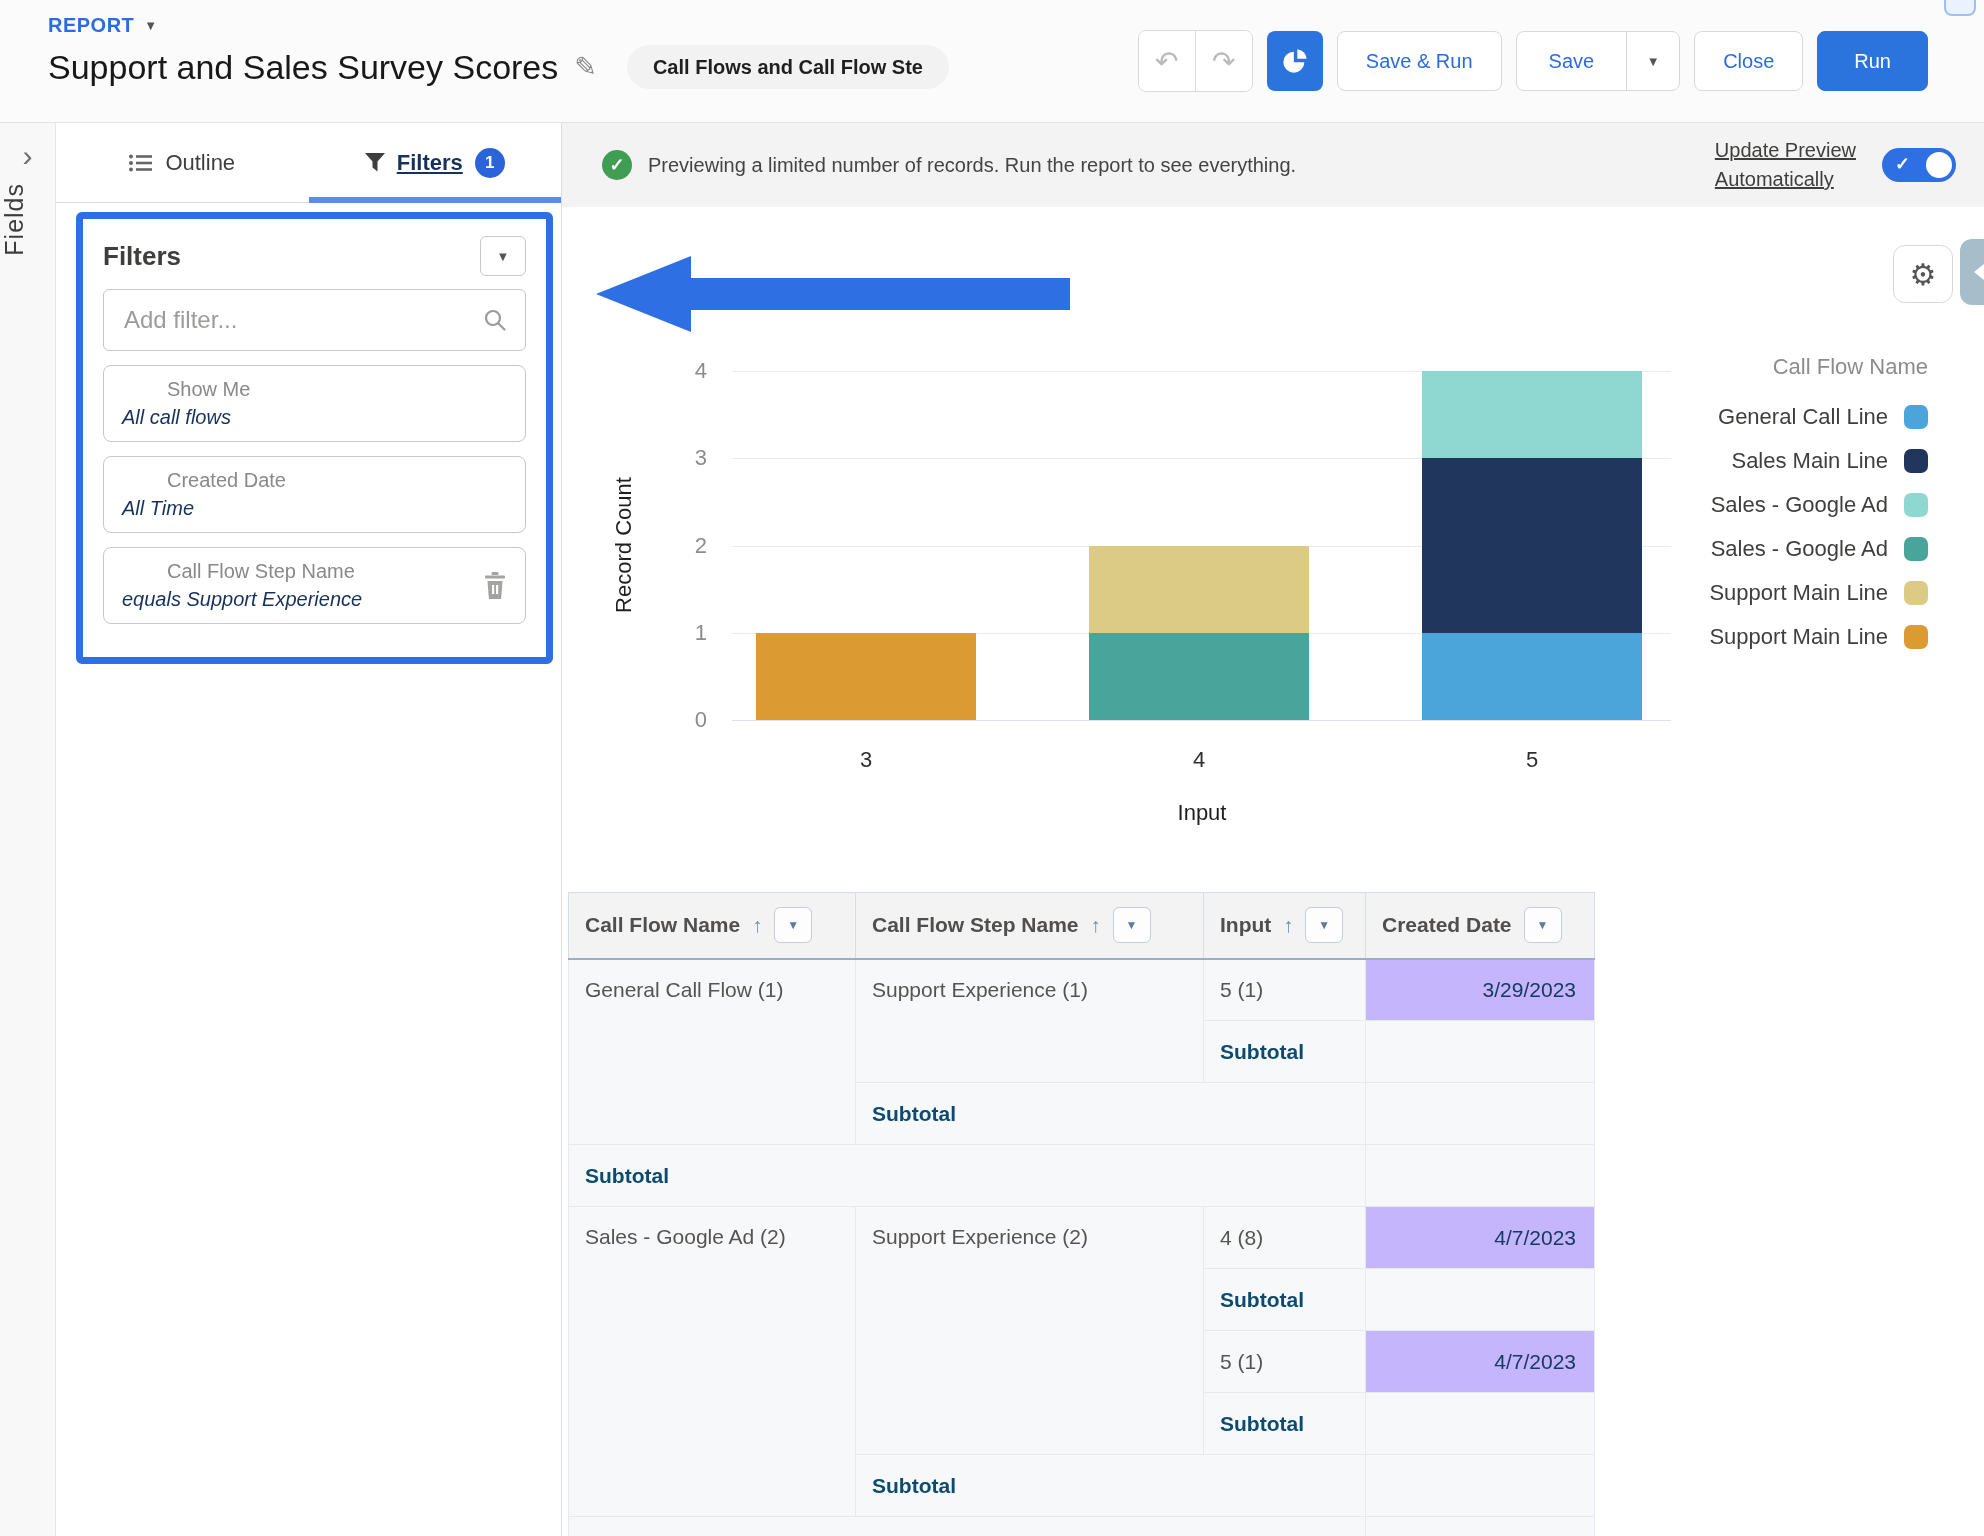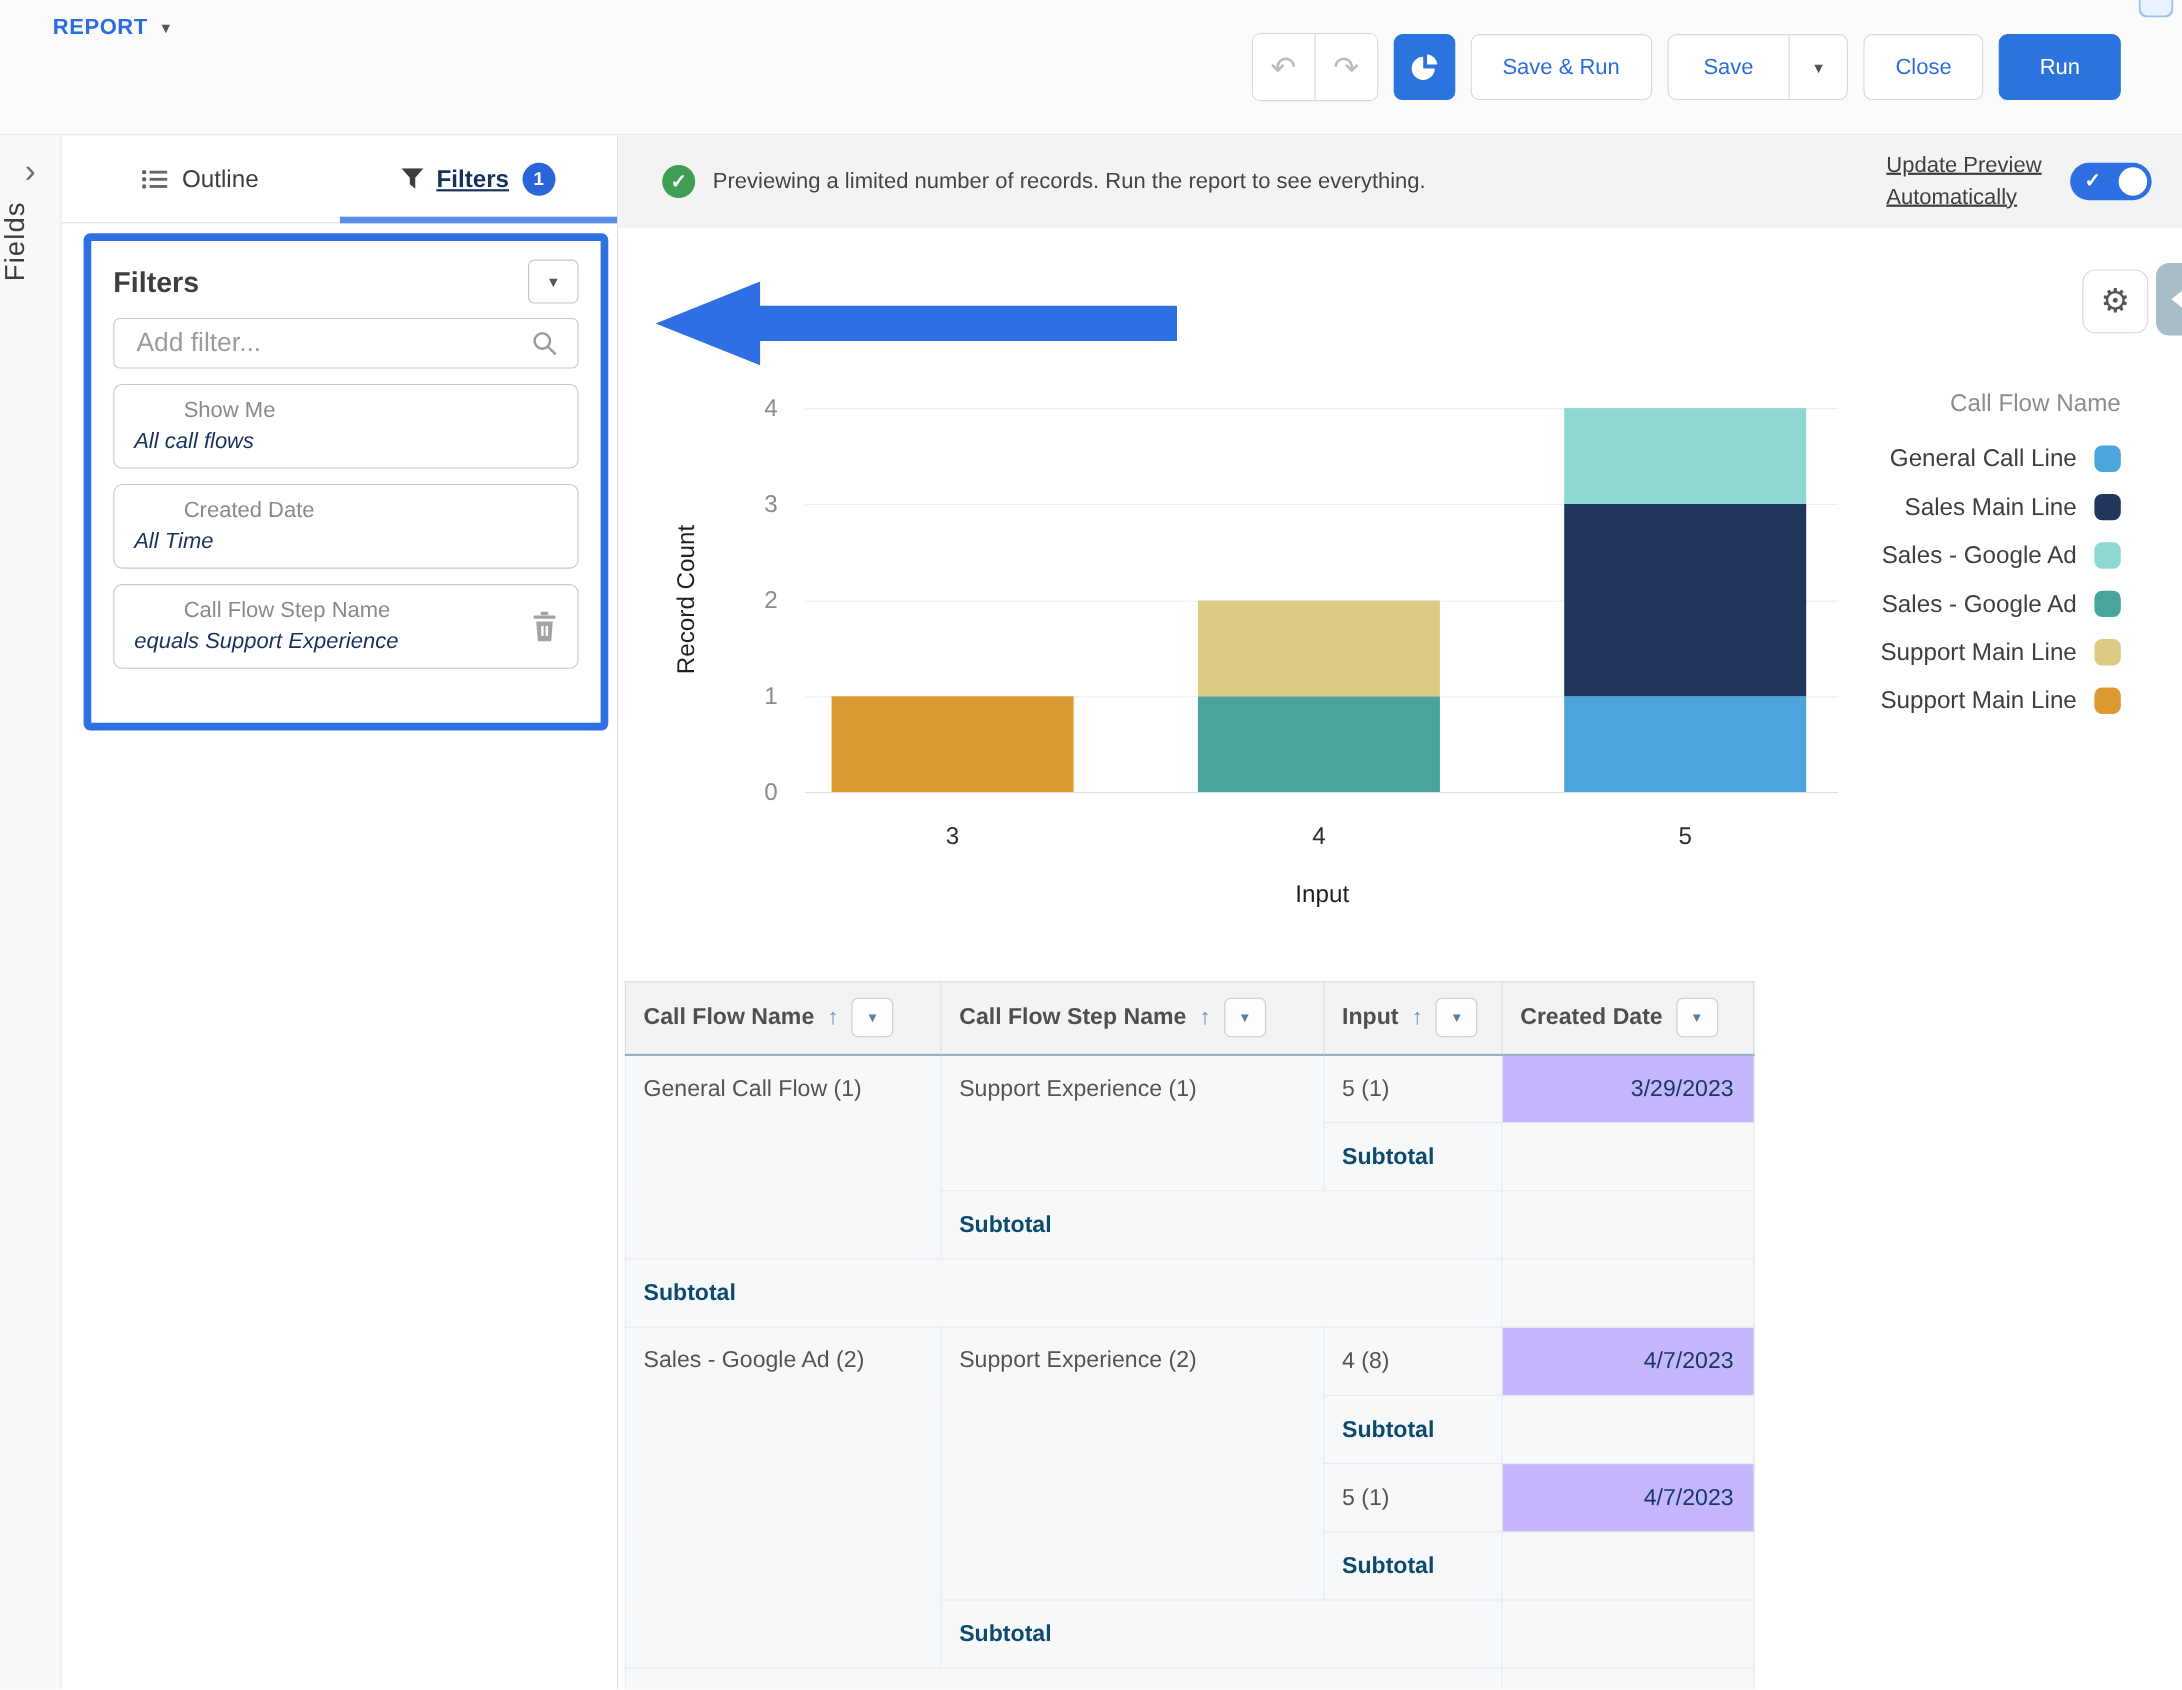--- a/index.html
+++ b/index.html
@@ -37,21 +37,21 @@
   .tabs{height:80px;border-bottom:1px solid #dcdcdc;display:flex;box-sizing:border-box;}
   .tab{flex:1;display:flex;align-items:center;justify-content:center;gap:12px;position:relative;font-size:22px;color:#3e3e3c;cursor:pointer;}
   .tab.active .tab-label{font-weight:bold;text-decoration:underline;color:#16325c;}
   .tab.active::after{content:"";position:absolute;left:0;right:0;bottom:-1px;height:6px;background:#5b8de8;}
   .badge{width:30px;height:30px;border-radius:50%;background:#2b63d9;color:#fff;font-size:17px;font-weight:bold;display:flex;align-items:center;justify-content:center;}
 
   .filters-box{position:absolute;left:20px;top:89px;width:477px;height:452px;border:7px solid #2e6fe3;border-radius:6px;background:#fff;box-sizing:border-box;padding:16px 20px;}
   .fbox-head{display:flex;align-items:center;justify-content:space-between;height:42px;margin-bottom:12px;}
   .fbox-title{font-size:26px;font-weight:bold;color:#3e3e3c;}
   .fbox-dd{width:44px;height:38px;border:1px solid #c9c7c5;border-radius:6px;background:#fff;display:flex;align-items:center;justify-content:center;color:#555;font-size:13px;}
-  .add-filter{height:46px;border:1px solid #c9c7c5;border-radius:6px;display:flex;align-items:center;padding:0 18px;margin-bottom:14px;box-sizing:border-box;}
+  .add-filter{height:62px;border:1px solid #c9c7c5;border-radius:6px;display:flex;align-items:center;padding:0 18px;margin-bottom:14px;box-sizing:border-box;}
   .add-filter input{flex:1;border:none;outline:none;font-size:24px;color:#333;font-family:"Liberation Sans",sans-serif;background:transparent;}
   .add-filter input::placeholder{color:#9e9c9a;}
   .fcard{border:1px solid #c9c7c5;border-radius:8px;padding:12px 18px;display:flex;align-items:center;margin-bottom:14px;min-height:56px;box-sizing:border-box;}
   .fcard-text{flex:1;}
   .fcard-label{font-size:20px;color:#8b8988;margin-bottom:5px;margin-left:45px;}
   .fcard-value{font-size:20px;color:#16325c;font-weight:500;font-style:italic;}
 
   
   .main{position:absolute;left:561px;top:123px;width:1423px;height:1413px;border-left:1px solid #ddd;box-sizing:border-box;background:#fff;overflow:hidden;}
   .banner{height:84px;background:#f3f3f3;display:flex;align-items:center;}
@@ -102,20 +102,25 @@
 </head>
 <body>
 
 <div id="app">
 
   <div class="app-header">
     <div class="hdr-left">
       <div class="report-row">
         <span class="report-label">REPORT</span>
         <span class="report-caret">▼</span>
+      </div>
+      <div class="title-row">
+        <span class="page-title">Support and Sales Survey Scores</span>
+        <span class="pencil">✎</span>
+        <span class="type-pill">Call Flows and Call Flow Ste</span>
       </div>
     </div>
     <div class="actions">
       <div class="icon-group">
         <div class="ibtn">
             <span>↶</span>
           </div>
         <div class="ibtn">
             <span>↷</span>
           </div>

